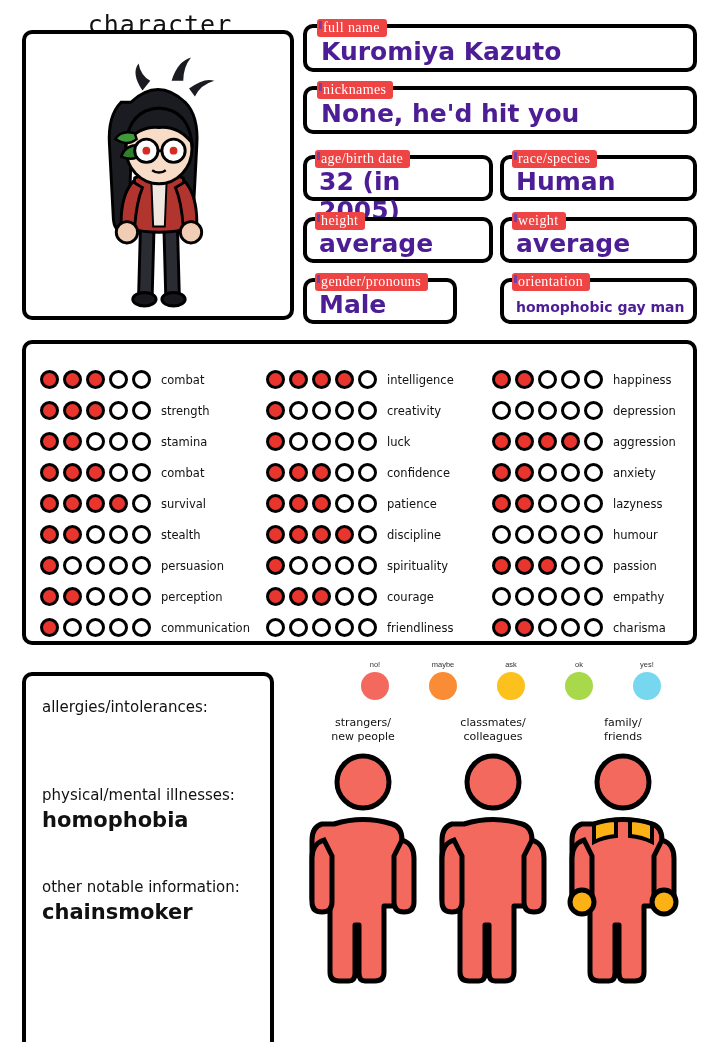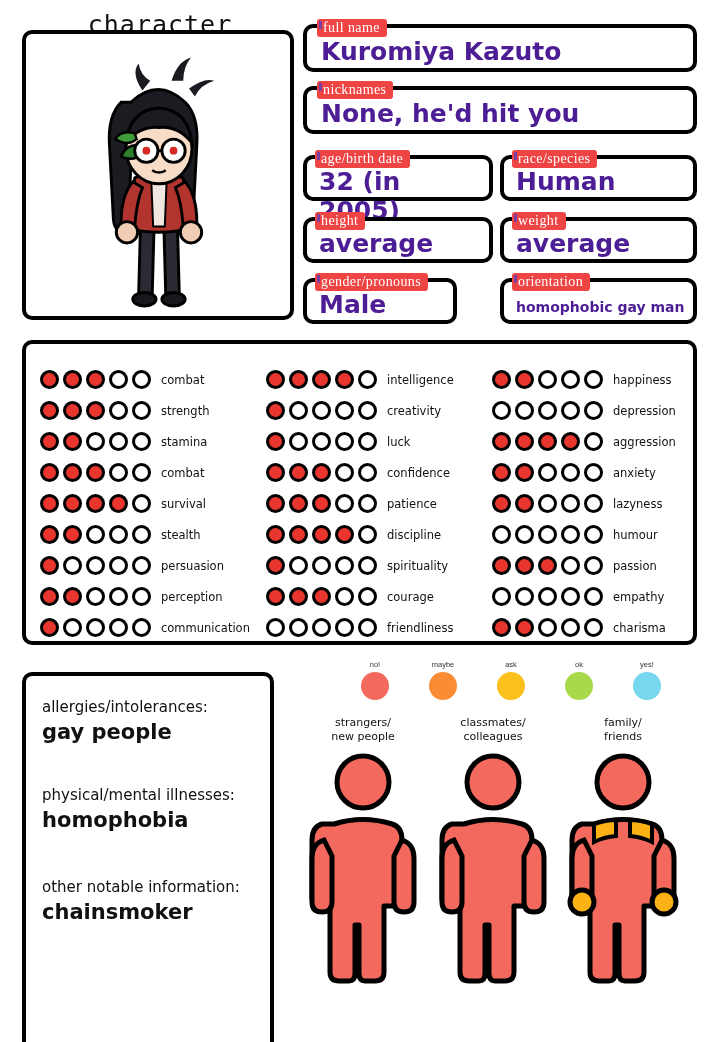--- a/index.html
+++ b/index.html
@@ -368,21 +368,20 @@
           <div class="dot"></div>
           <div class="dot"></div>
           <span class="statlabel">charisma</span>
         </div>
       </div>
   </div>
 
   <div class="box" id="infoBox">
     <div style="position:absolute;left:16px;top:22px;width:220px;">
       <div class="infolabel">allergies/intolerances:</div>
-      <div class="infoval">gay people</div>
     </div>
     <div style="position:absolute;left:16px;top:110px;width:220px;">
       <div class="infolabel">physical/mental illnesses:</div>
       <div class="infoval">homophobia</div>
     </div>
     <div style="position:absolute;left:16px;top:202px;width:220px;">
       <div class="infolabel">other notable information:</div>
       <div class="infoval">chainsmoker</div>
     </div>
   </div>

